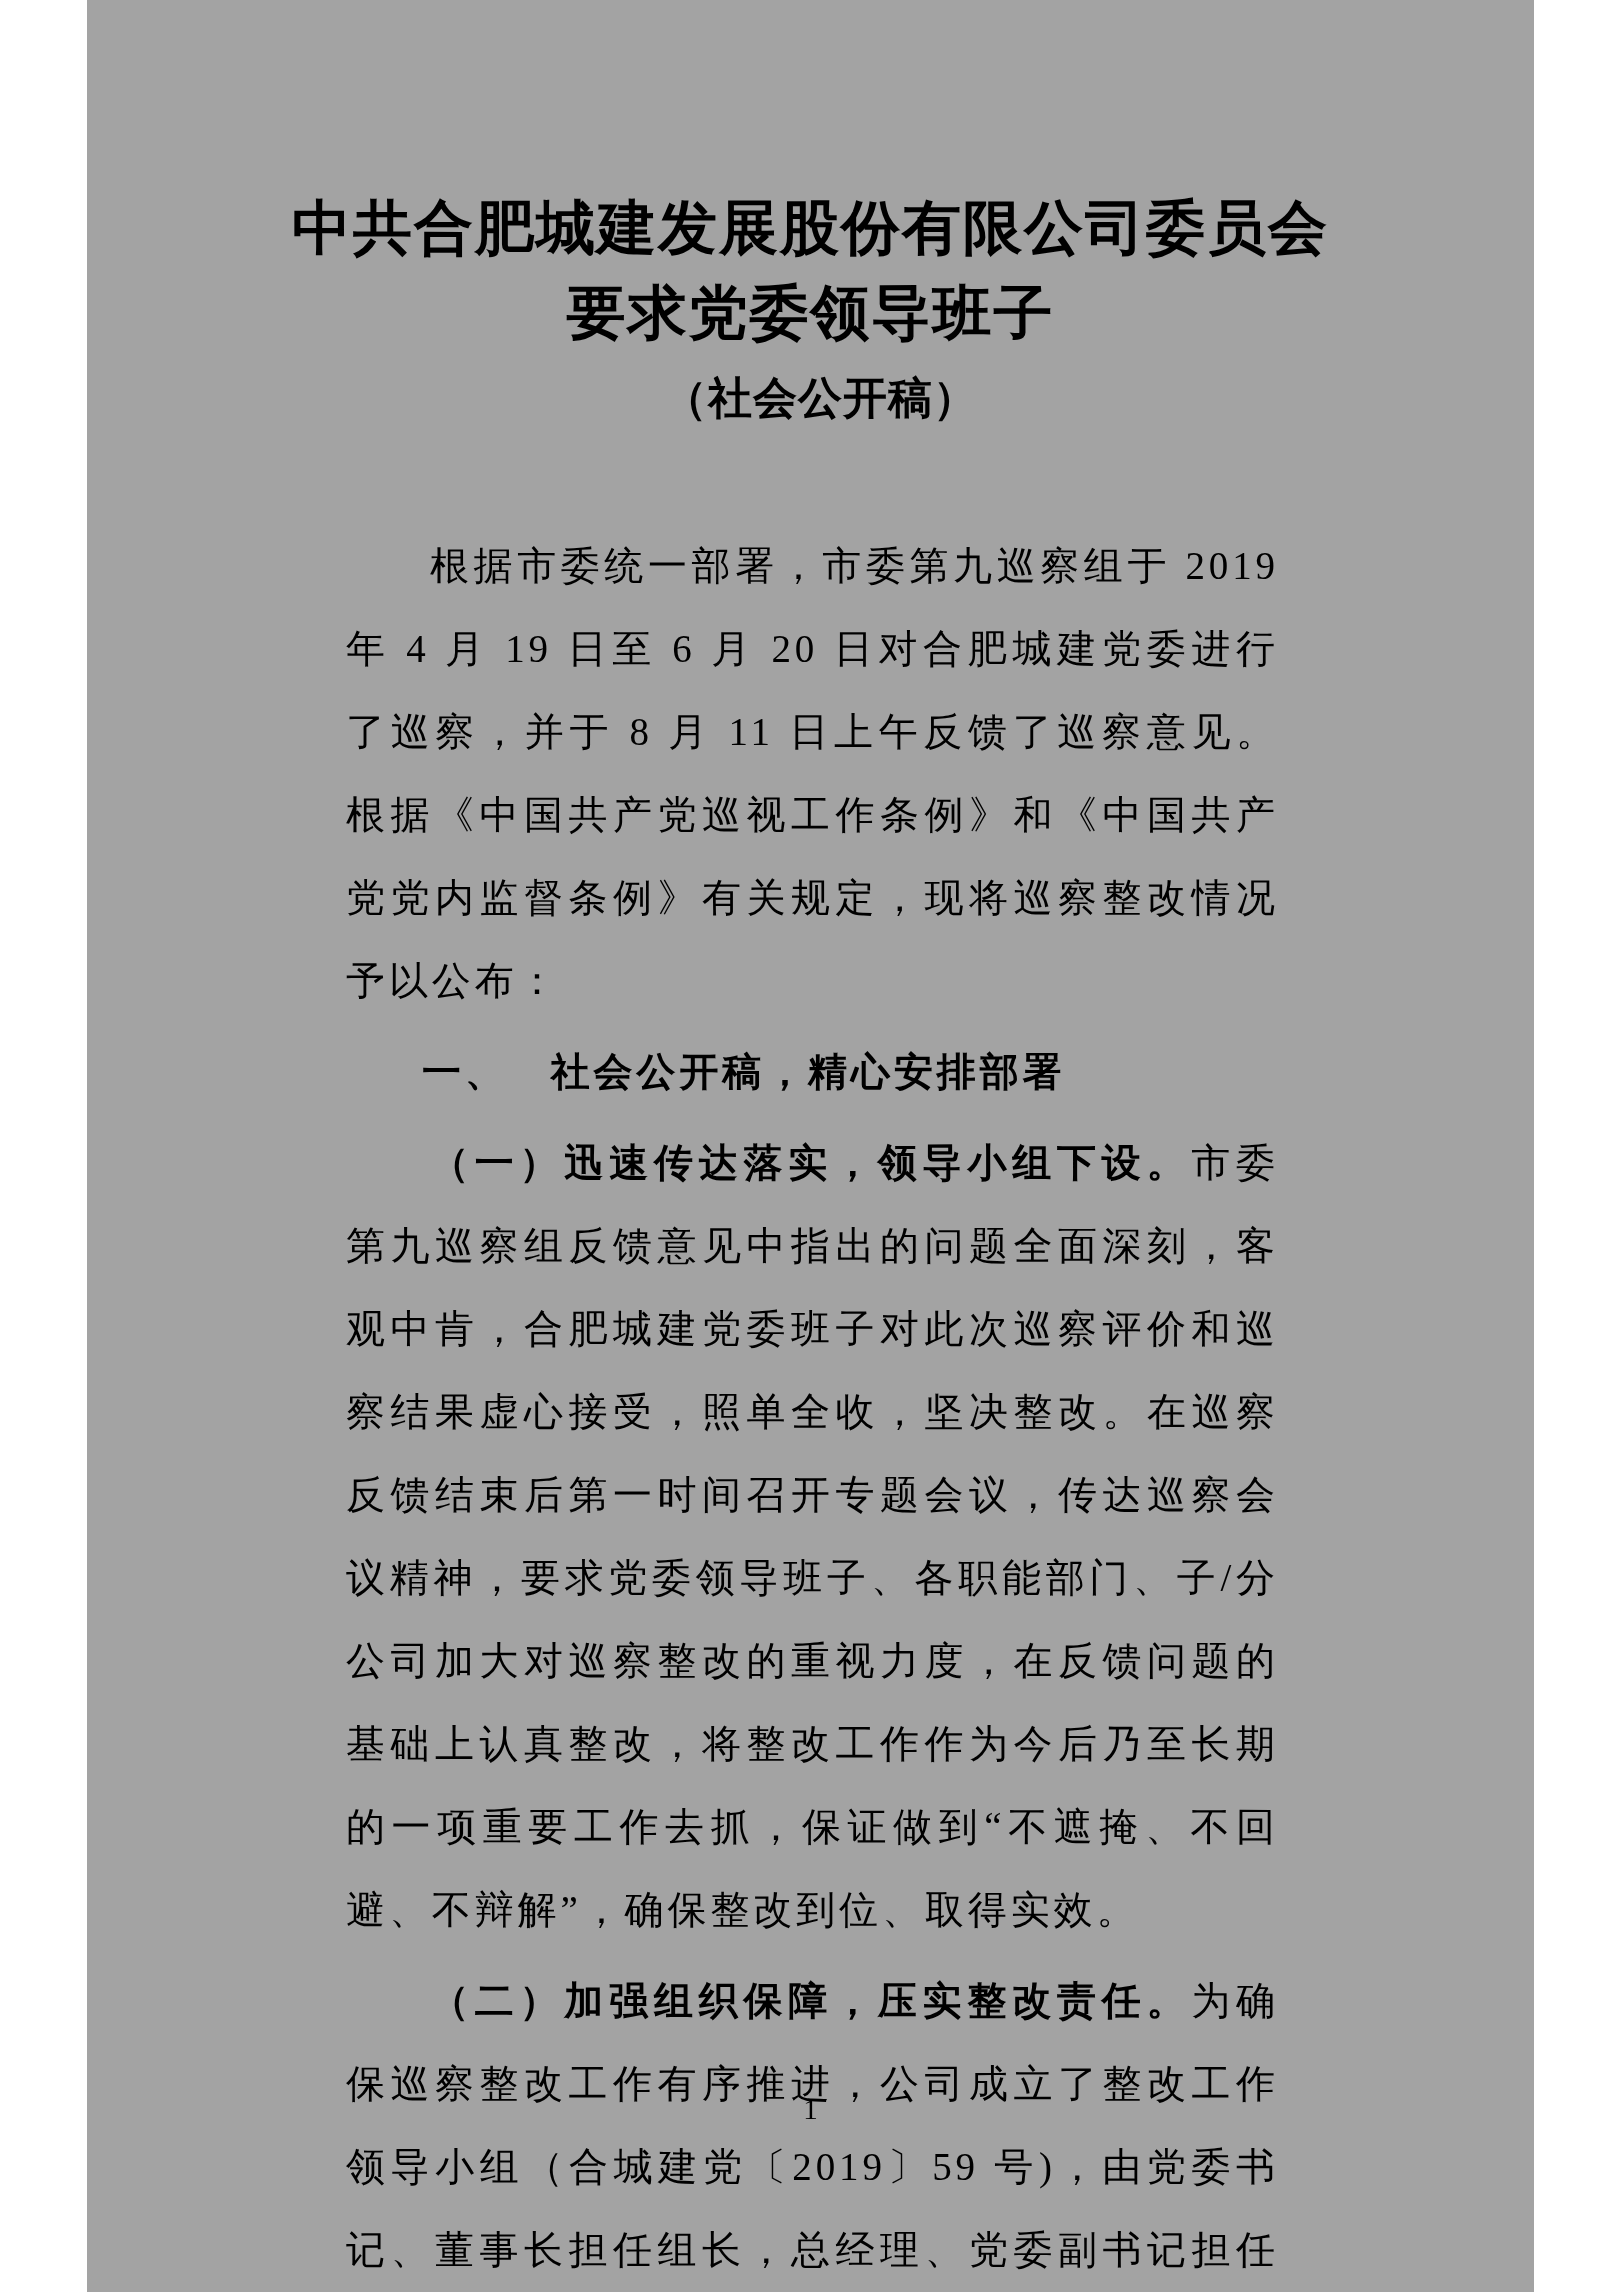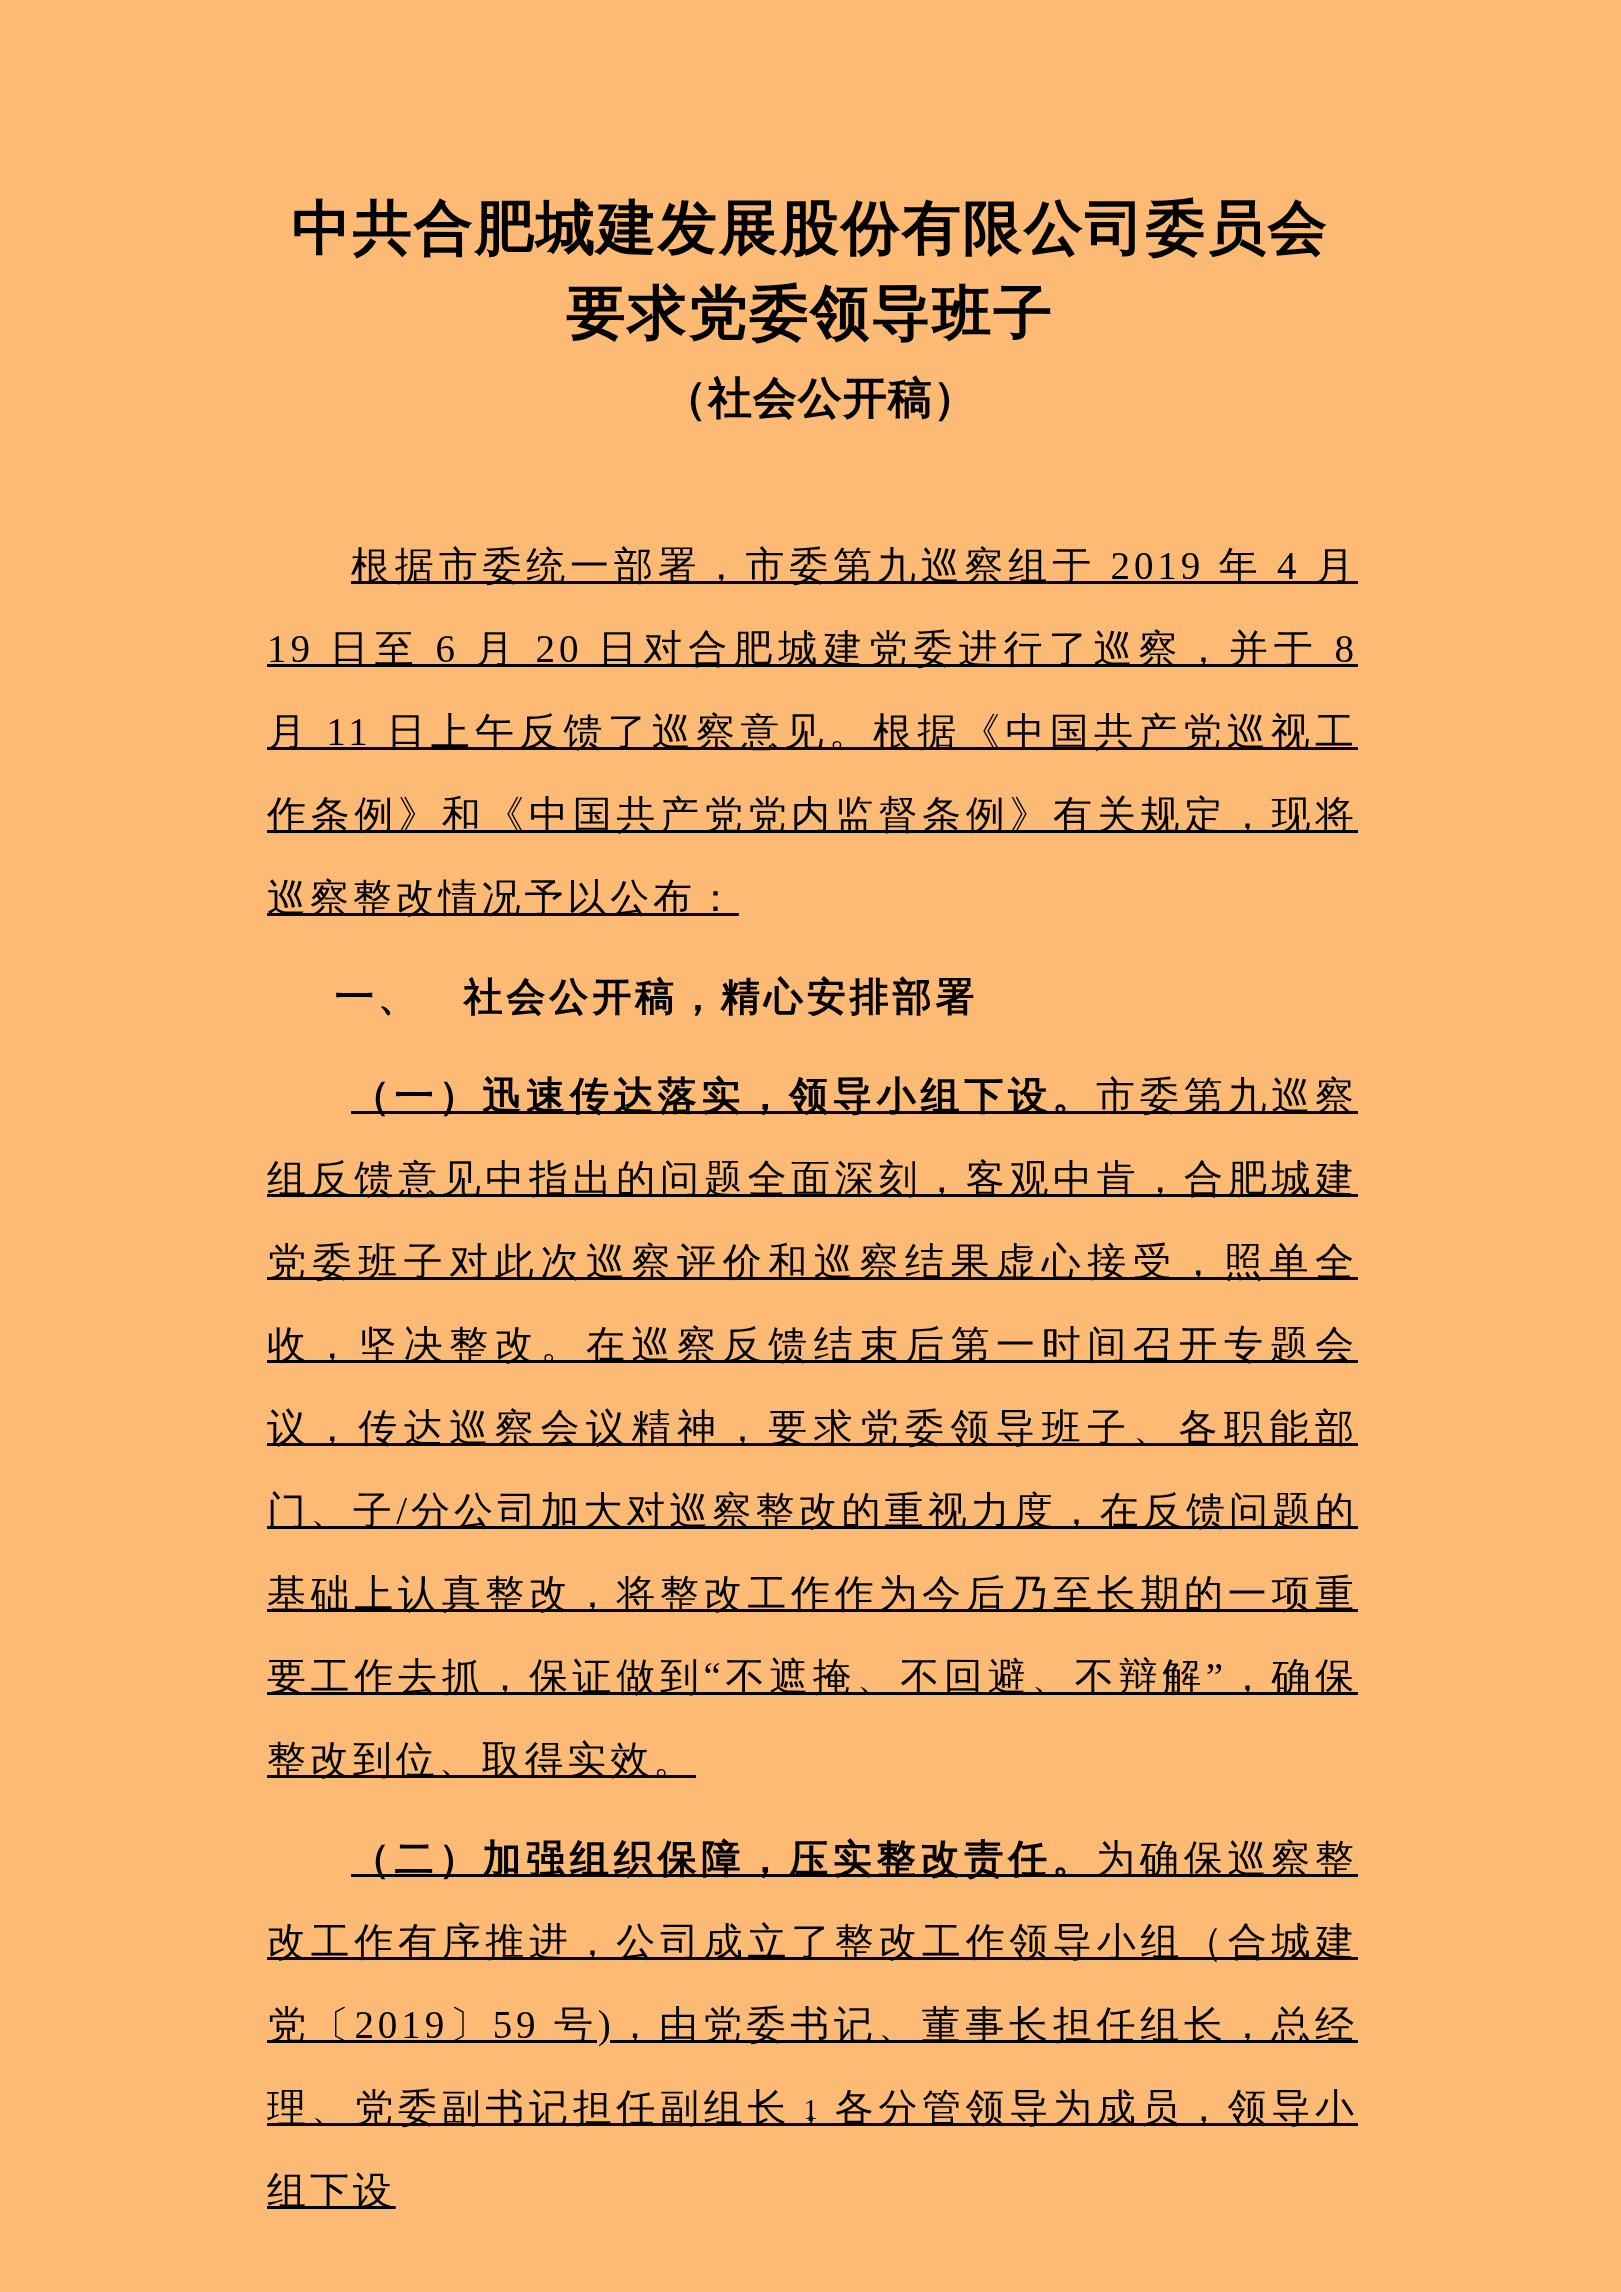--- a/index.html
+++ b/index.html
@@ -2,24 +2,24 @@
 <html><head>
 <meta charset="utf-8">
 <style>
   html, body {
     margin: 0;
     padding: 0;
     background: #ffffff;
   }
   .page {
     position: relative;
-    width: 1621px;
+    width: 1447px;
     height: 2293px;
     margin: 0 auto;
-    background: #fdba74;
+    background: #a3a3a3;
     color: #000000;
     overflow: hidden;
     font-family: "Liberation Serif", serif;
   }
   .title-block {
     margin-top: 186px;
     text-align: center;
   }
   .title-line {
     font-size: 59px;
@@ -33,28 +33,27 @@
     line-height: 85px;
     font-weight: bold;
     letter-spacing: 1px;
     font-family: "Liberation Serif", serif;
     margin-left: 20px;
   }
   .body-block {
     margin: 83px 247px 0 251px;
   }
   .para {
-    margin: 16px;
+    margin: 8px;
     font-size: 39px;
     line-height: 83px;
     letter-spacing: 3.9px;
     text-align: justify;
     text-indent: 84px;
     font-family: "Liberation Serif", serif;
-    text-decoration: underline;
   }
   .heading {
     margin: 0;
     font-size: 39px;
     line-height: 83px;
     letter-spacing: 3.9px;
     text-indent: 84px;
     font-weight: bold;
     font-family: "Liberation Sans", sans-serif;
   }

